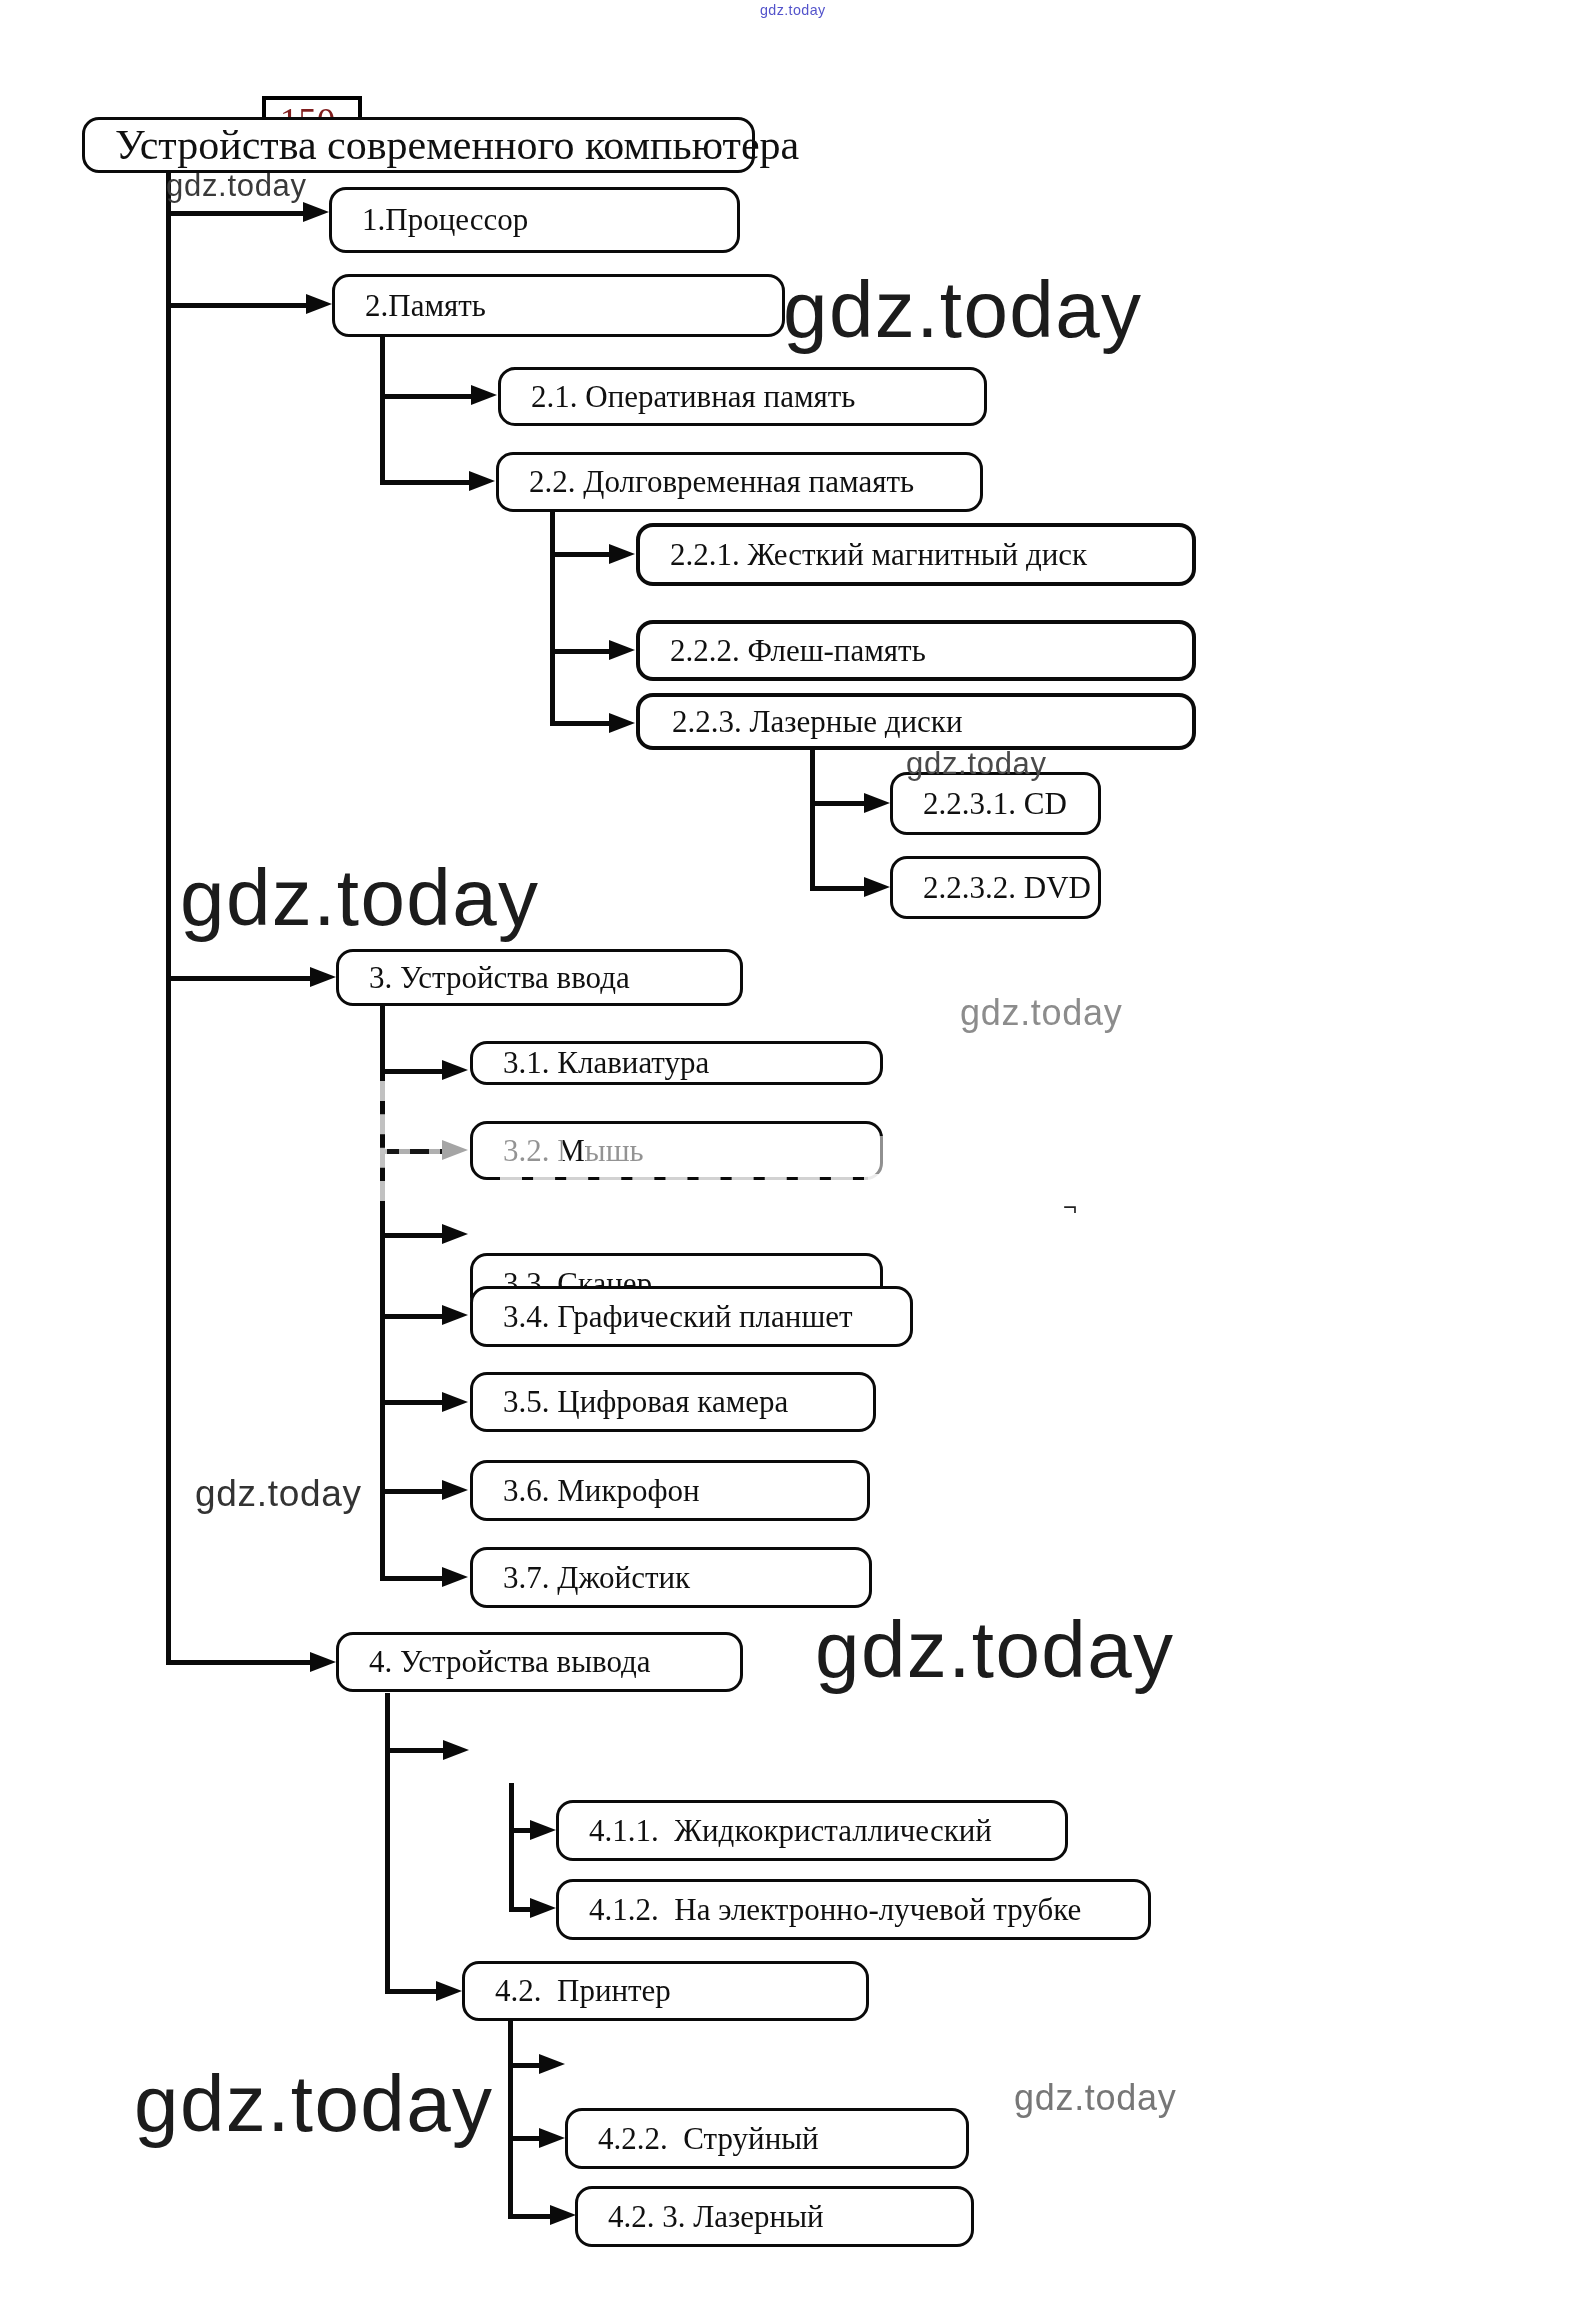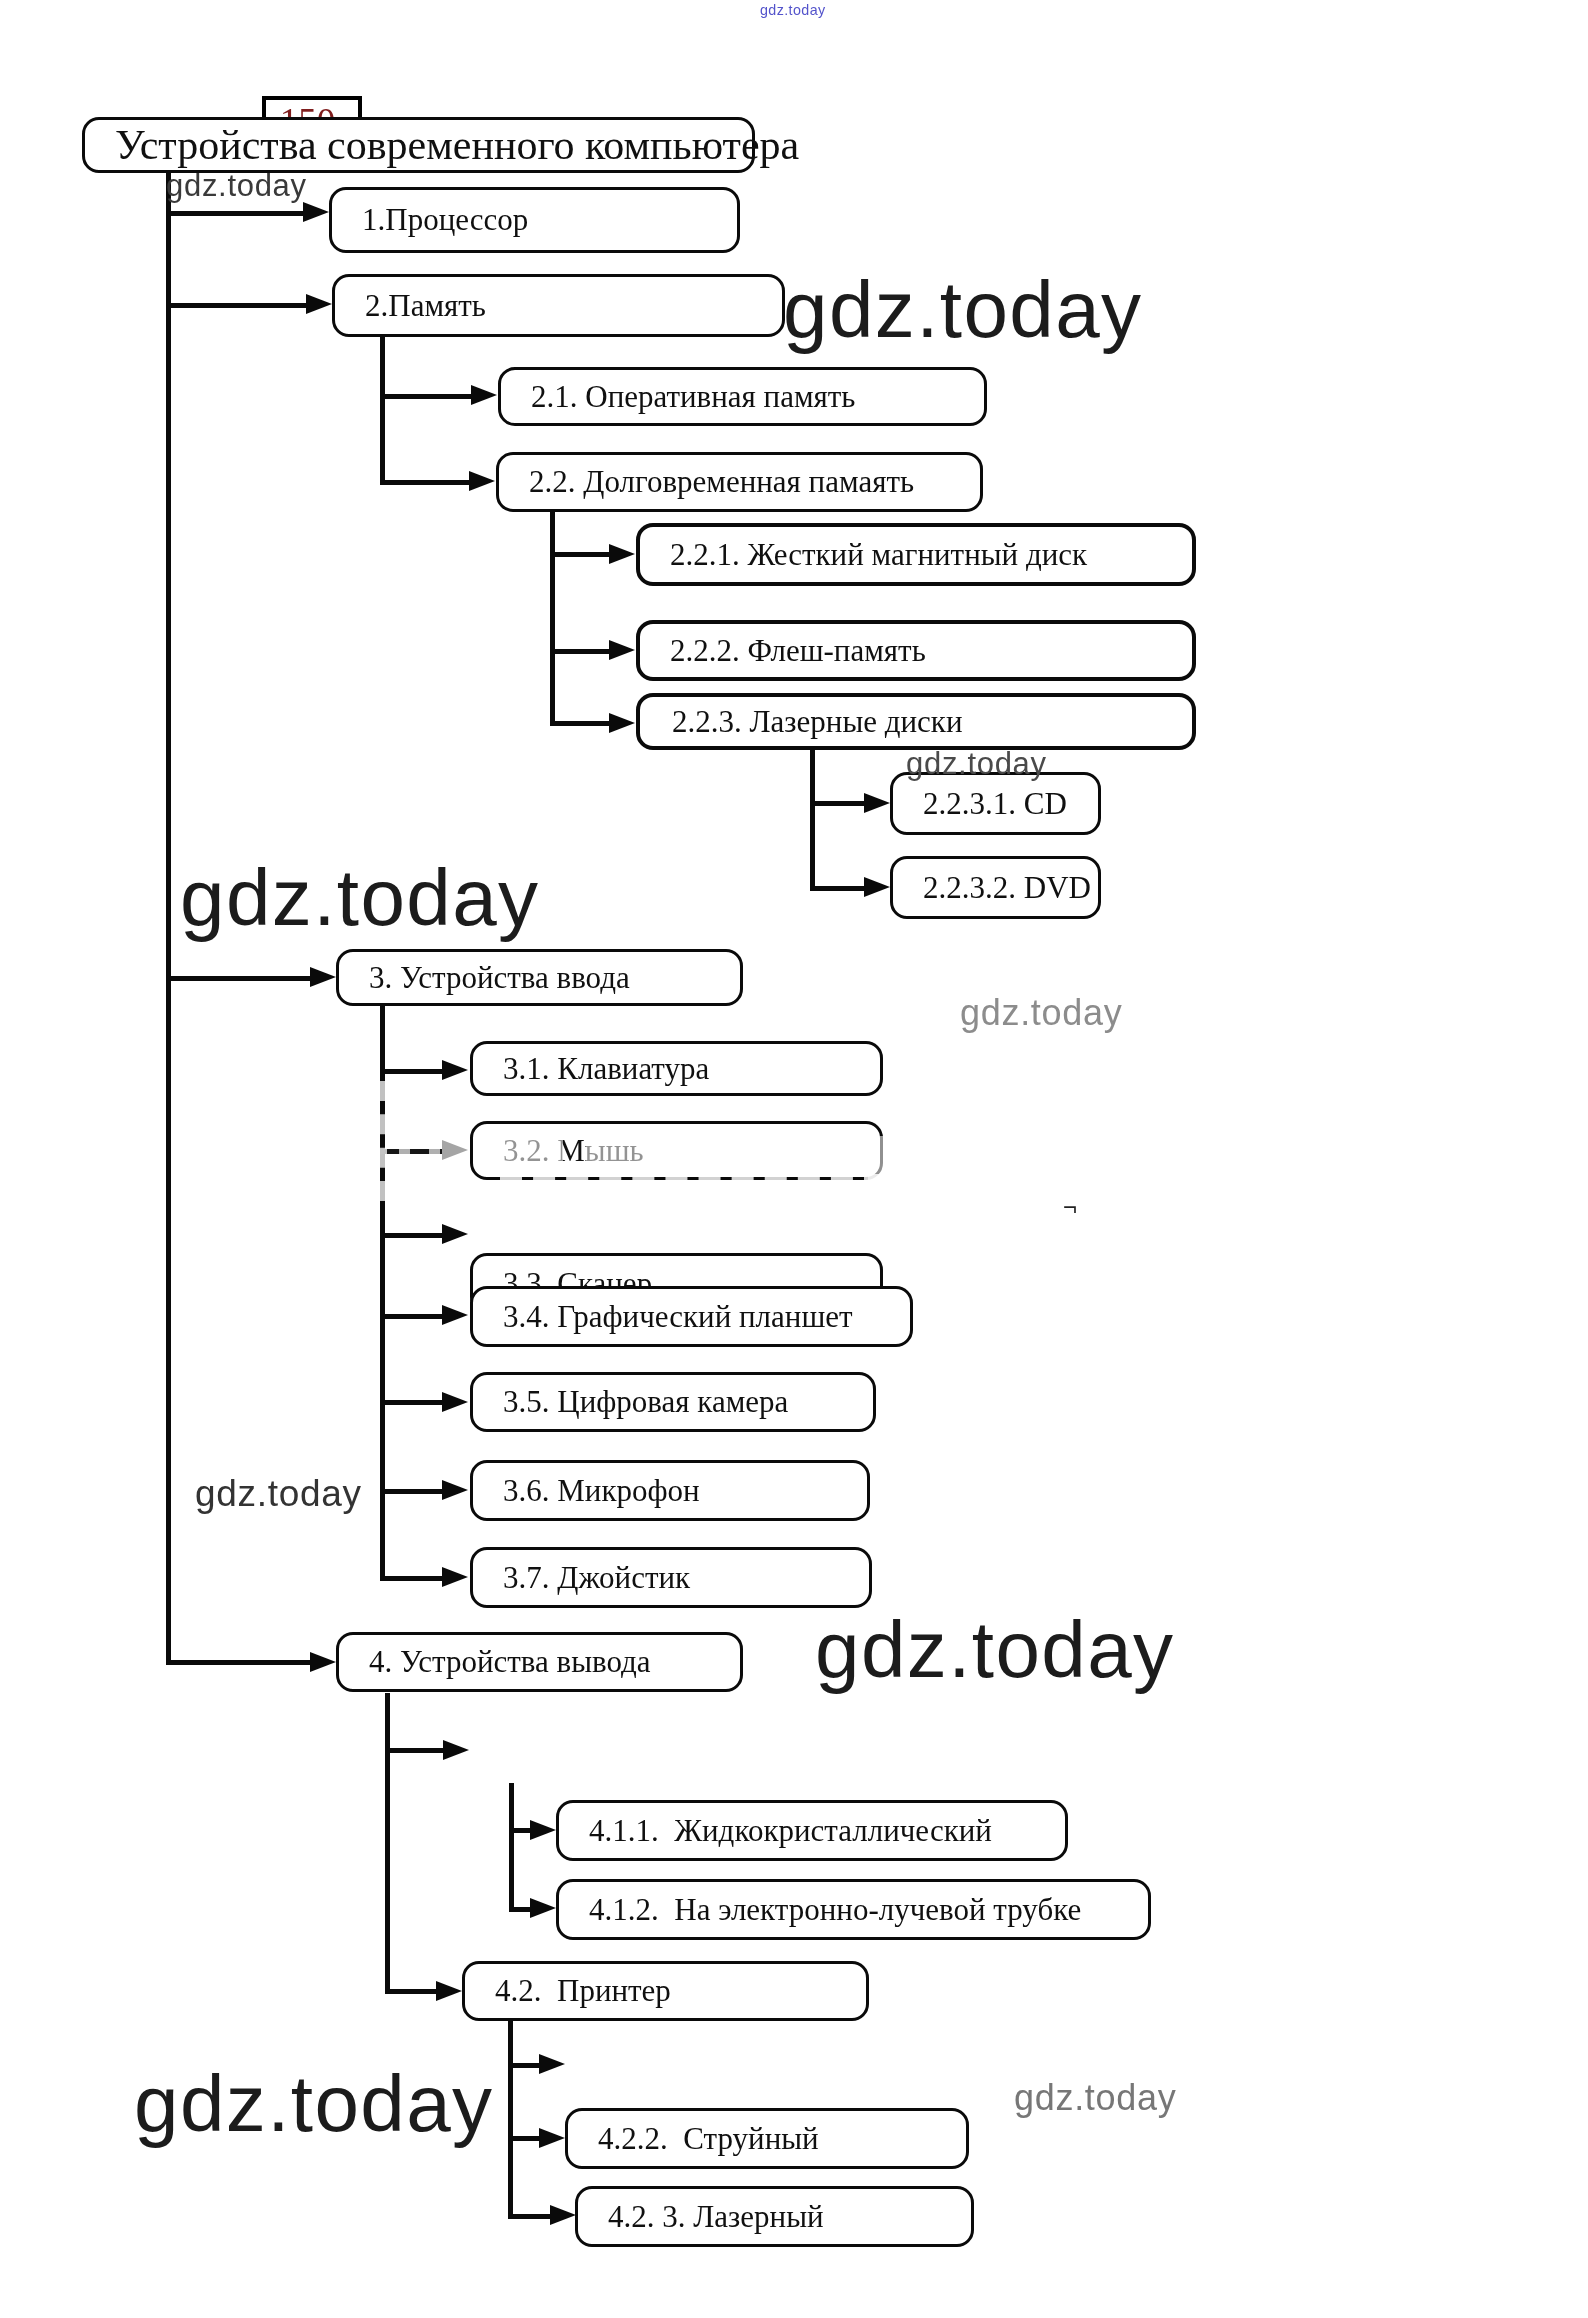--- a/index.html
+++ b/index.html
@@ -136,21 +136,21 @@
   <div class="node thick" style="left:636px;top:620px;width:560px;height:61px;">2.2.2. Флеш-память</div>
 
   <div class="node thick" style="left:636px;top:693px;width:560px;height:57px;padding-left:32px;">2.2.3. Лазерные диски</div>
 
   <div class="node" style="left:890px;top:772px;width:211px;height:63px;">2.2.3.1. CD</div>
 
   <div class="node" style="left:890px;top:856px;width:211px;height:63px;">2.2.3.2. DVD</div>
 
   <div class="node" style="left:336px;top:949px;width:407px;height:57px;">3. Устройства ввода</div>
 
-  <div class="node" style="left:470px;top:1041px;width:413px;height:55px;">3.1. Клавиатура</div>
+  <div class="node" style="left:470px;top:1041px;width:413px;height:44px;">3.1. Клавиатура</div>
 
   <div class="node" style="left:470px;top:1121px;width:413px;height:59px;">3.2. Мышь</div>
 
   <div class="node" style="left:470px;top:1253px;width:413px;height:61px;">3.3. Сканер</div>
 
   <div class="node" style="left:470px;top:1286px;width:443px;height:61px;">3.4. Графический планшет</div>
 
   <div class="node" style="left:470px;top:1372px;width:406px;height:60px;">3.5. Цифровая камера</div>
 
   <div class="node" style="left:470px;top:1460px;width:400px;height:61px;">3.6. Микрофон</div>

